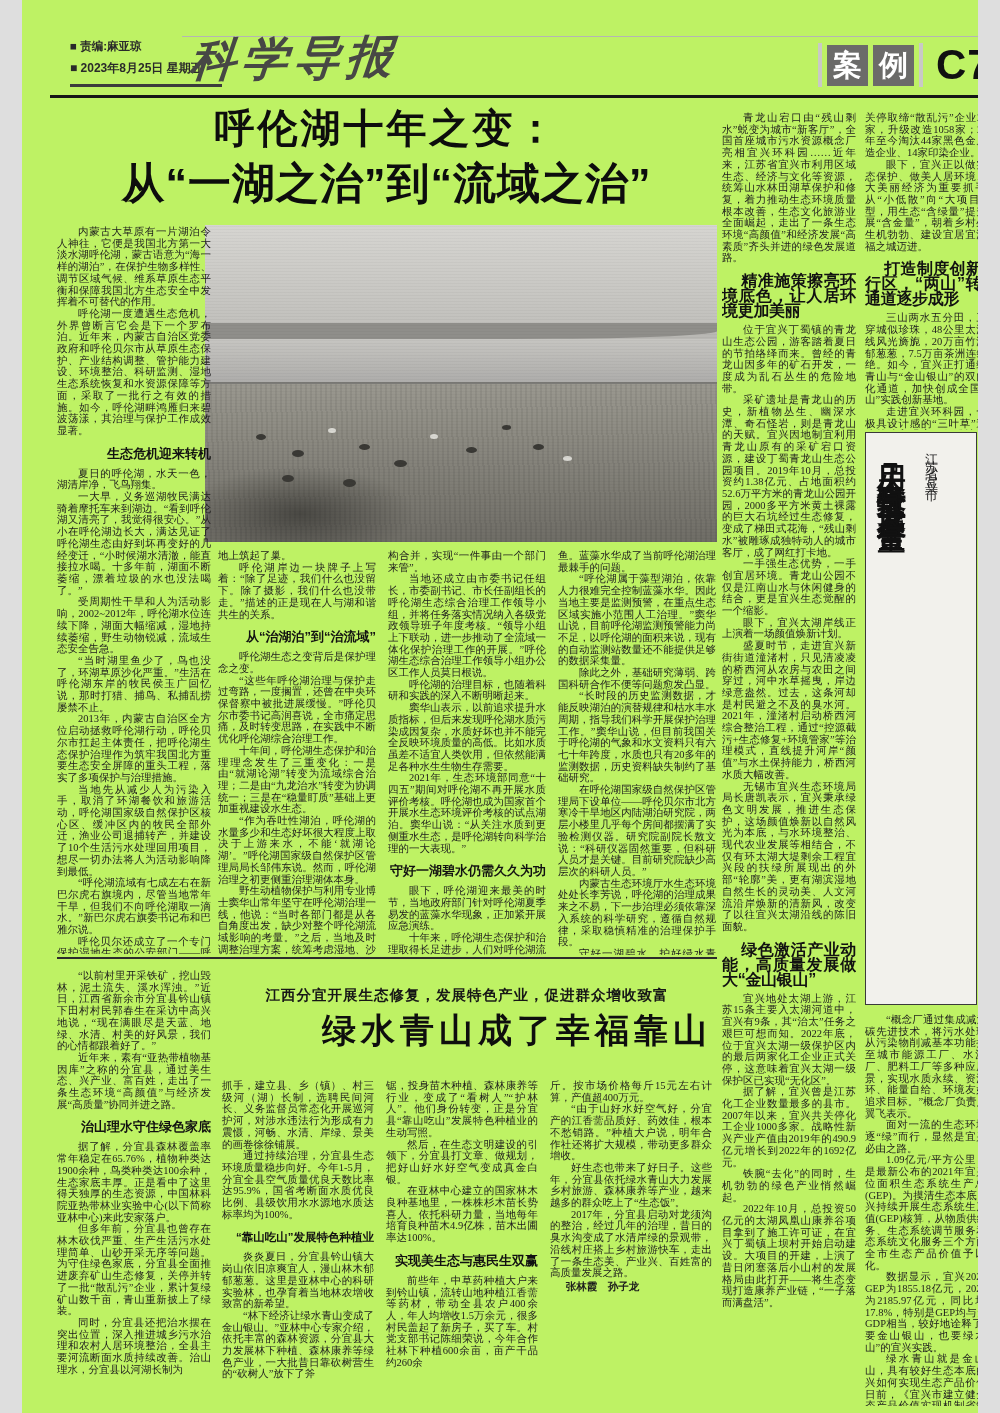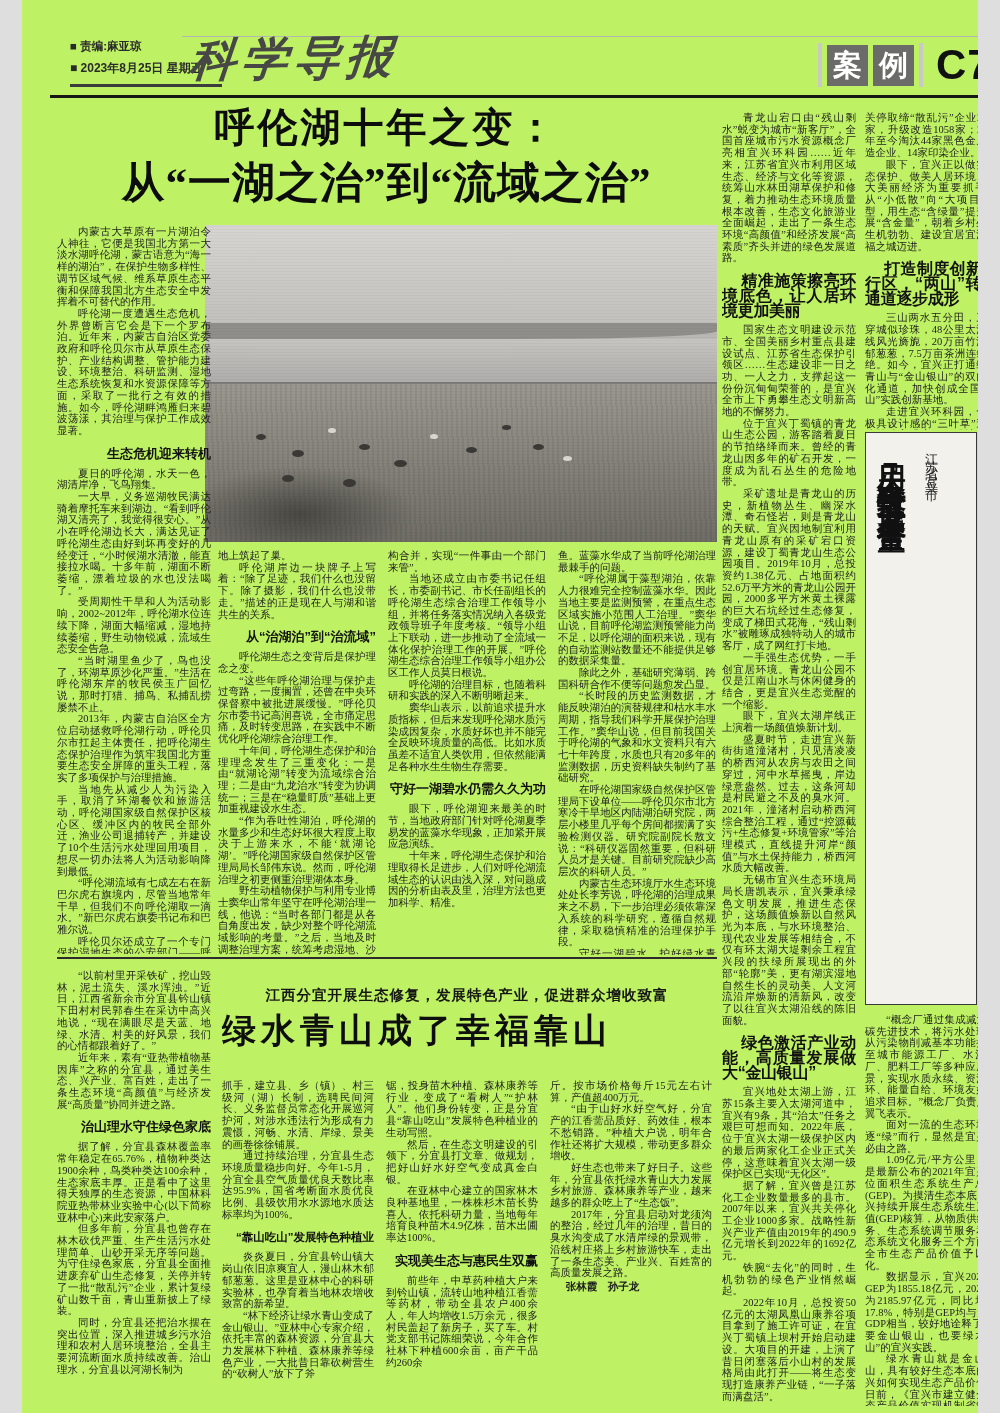--- a/index.html
+++ b/index.html
@@ -23,21 +23,21 @@
   .col{position:absolute;text-align:justify;overflow:hidden;}
   .col p.para{margin:0;text-indent:2em;font-size:10.5px;line-height:11.7px;}
   .col p.para.cont{text-indent:0;}
   .col .sub{font-family:"Liberation Sans","DejaVu Sans",sans-serif;font-weight:bold;color:#111;
             font-size:13px;line-height:16px;margin:9px 0 6px;text-align:right;}
   .col .sub.ind{font-size:16px;text-indent:1.2em;letter-spacing:-0.3px;line-height:15px;text-align:justify;}
   .col .byl{margin:2px 0 16px;text-indent:1.5em;font-size:10.5px;line-height:12px;font-weight:bold;}
   #fy-colA .sub{font-size:11.5px;}
   
   .main-head{position:absolute;left:35px;top:102px;width:659px;text-align:center;
-             font-family:Liberation Serif, serif;font-weight:900;color:#0d0d0d;}
+             font-family:Liberation Sans, sans-serif;font-weight:900;color:#0d0d0d;}
   .main-head .l1{font-size:40px;line-height:52px;letter-spacing:3px;}
   .main-head .l2{font-size:43px;line-height:58px;letter-spacing:1px;}
   
   .photo{position:absolute;left:183px;top:225px;width:512px;height:317px;overflow:hidden;background:#b9b8b4;}
   .ph-sky{position:absolute;left:0;top:0;width:100%;height:33%;background:linear-gradient(#d6d5d1,#c0bfbb);}
   .ph-hills{position:absolute;left:0;top:31%;width:100%;height:5%;background:#8f8e8a;border-radius:0 0 40%/8px;}
   .ph-water{position:absolute;left:0;top:36%;width:100%;height:14%;background:linear-gradient(#c6c5c1,#adacaa);}
   .ph-shore{position:absolute;left:0;top:49.6%;width:100%;height:2px;background:#7c7b77;}
   .ph-grass{position:absolute;left:0;top:50%;width:100%;height:50%;
             background:linear-gradient(#9a988f,#6f6d66),
@@ -45,21 +45,21 @@
             background-blend-mode:multiply;}
   .ph-dark{position:absolute;left:-4%;bottom:-6%;width:45%;height:30%;background:radial-gradient(closest-side,rgba(20,20,18,.45),rgba(20,20,18,0));}
   .dot{position:absolute;border-radius:50%;background:#3a3935;}
   .dot.lt{background:#d9d8d2;}
   .ph-grain{position:absolute;inset:0;background:repeating-linear-gradient(0deg,rgba(0,0,0,.03) 0 1px,transparent 1px 3px);}
   
   .rule1{position:absolute;left:35px;top:957px;width:660px;height:1.5px;background:#2b2b2b;}
   
   .fy-kicker{position:absolute;left:200px;top:986px;width:490px;text-align:center;
              font:bold 14.5px/18px "Liberation Serif","DejaVu Serif",serif;letter-spacing:1px;color:#161616;}
-  .fy-head{position:absolute;left:200px;top:1008px;width:490px;text-align:left;
+  .fy-head{position:absolute;left:200px;top:1008px;width:490px;text-align:right;
            font:900 34px/44px "Liberation Sans","DejaVu Sans",sans-serif;letter-spacing:5px;color:#0e0e0e;}
   
   .vbox{position:absolute;left:843px;top:432px;width:112px;height:573px;background:#f2f1ec;
         border:1px solid #3a3a3a;box-sizing:border-box;padding:10px 6px;}
   .vflow{writing-mode:vertical-rl;height:100%;}
   .vregion{font-size:13px;letter-spacing:7px;color:#222;margin-left:10px;
            font-family:"Liberation Sans","DejaVu Sans",sans-serif;}
   .vtitle{font-family:"Liberation Serif","DejaVu Serif",serif;font-weight:bold;font-size:29px;
           letter-spacing:4px;color:#111;margin-right:4px;}
 </style>
@@ -130,20 +130,21 @@
       <p class="para">“这些年呼伦湖治理与保护走过弯路，一度搁置，还曾在中央环保督察中被批进展缓慢。”呼伦贝尔市委书记高润喜说，全市痛定思痛，及时转变思路，在实践中不断优化呼伦湖综合治理工作。</p>
       <p class="para">十年间，呼伦湖生态保护和治理理念发生了三重变化：一是由“就湖论湖”转变为流域综合治理；二是由“九龙治水”转变为协调统一；三是在“稳量盯质”基础上更加重视建设水生态。</p>
       <p class="para">“作为吞吐性湖泊，呼伦湖的水量多少和生态好坏很大程度上取决于上游来水，不能‘就湖论湖’。”呼伦湖国家级自然保护区管理局局长邹伟东说。然而，呼伦湖治理之初更侧重治理湖体本身。</p>
       <p class="para">野生动植物保护与利用专业博士窦华山常年坚守在呼伦湖治理一线，他说：“当时各部门都是从各自角度出发，缺少对整个呼伦湖流域影响的考量。”之后，当地及时调整治理方案，统筹考虑湿地、沙地、草原和森林在区域生态系统中的作用及与河湖之间的关系，全面推进呼伦湖流域综合治理。</p>
     </div>
   <div class="col" id="hl-col3" style="left:366px;top:550px;width:158px;height:405px;">
       <p class="para cont">构合并，实现“一件事由一个部门来管”。</p>
       <p class="para">当地还成立由市委书记任组长，市委副书记、市长任副组长的呼伦湖生态综合治理工作领导小组，并将任务落实情况纳入各级党政领导班子年度考核。“领导小组上下联动，进一步推动了全流域一体化保护治理工作的开展。”呼伦湖生态综合治理工作领导小组办公区工作人员莫日根说。</p>
       <p class="para">呼伦湖的治理目标，也随着科研和实践的深入不断明晰起来。</p>
       <p class="para">窦华山表示，以前追求提升水质指标，但后来发现呼伦湖水质污染成因复杂，水质好坏也并不能完全反映环境质量的高低。比如水质虽差不适宜人类饮用，但依然能满足各种水生生物生存需要。</p>
+      <p class="para">2021年，生态环境部同意“十四五”期间对呼伦湖不再开展水质评价考核。呼伦湖也成为国家首个开展水生态环境评价考核的试点湖泊。窦华山说：“从关注水质到更侧重水生态，是呼伦湖转向科学治理的一大表现。”</p>
       <div class="sub">守好一湖碧水仍需久久为功</div>
       <p class="para">眼下，呼伦湖迎来最美的时节，当地政府部门针对呼伦湖夏季易发的蓝藻水华现象，正加紧开展应急演练。</p>
       <p class="para">十年来，呼伦湖生态保护和治理取得长足进步，人们对呼伦湖流域生态的认识由浅入深，对问题成因的分析由表及里，治理方法也更加科学、精准。</p>
     </div>
   <div class="col" id="hl-col4" style="left:536px;top:550px;width:158px;height:405px;">
       <p class="para cont">鱼。蓝藻水华成了当前呼伦湖治理最棘手的问题。</p>
       <p class="para">“呼伦湖属于藻型湖泊，依靠人力很难完全控制蓝藻水华。因此当地主要是监测预警，在重点生态区域实施小范围人工治理。”窦华山说，目前呼伦湖监测预警能力尚不足，以呼伦湖的面积来说，现有的自动监测站数量还不能提供足够的数据采集量。</p>
       <p class="para">除此之外，基础研究薄弱、跨国科研合作不便等问题愈发凸显。</p>
       <p class="para">“长时段的历史监测数据，才能反映湖泊的演替规律和枯水丰水周期，指导我们科学开展保护治理工作。”窦华山说，但目前我国关于呼伦湖的气象和水文资料只有六七十年跨度，水质也只有20多年的监测数据，历史资料缺失制约了基础研究。</p>
       <p class="para">在呼伦湖国家级自然保护区管理局下设单位——呼伦贝尔市北方寒冷干旱地区内陆湖泊研究院，两层小楼里几乎每个房间都摆满了实验检测仪器。研究院副院长敖文说：“科研仪器固然重要，但科研人员才是关键。目前研究院缺少高层次的科研人员。”</p>
@@ -182,21 +183,20 @@
       <p class="para cont">斤。按市场价格每斤15元左右计算，产值超400万元。</p>
       <p class="para">“由于山好水好空气好，分宜产的江香薷品质好、药效佳，根本不愁销路。”种植大户说，明年合作社还将扩大规模，带动更多群众增收。</p>
       <p class="para">好生态也带来了好日子。这些年，分宜县依托绿水青山大力发展乡村旅游、森林康养等产业，越来越多的群众吃上了“生态饭”。</p>
       <p class="para">2017年，分宜县启动对龙须沟的整治，经过几年的治理，昔日的臭水沟变成了水清岸绿的景观带，沿线村庄搭上乡村旅游快车，走出了一条生态美、产业兴、百姓富的高质量发展之路。</p>
       <p class="byl">张林霞　孙子龙</p>
     </div>
 
   <div class="col" id="yx-main" style="left:700px;top:112px;width:134px;height:1296px;">
       <p class="para">青龙山宕口由“残山剩水”蜕变为城市“新客厅”，全国首座城市污水资源概念厂亮相宜兴环科园……近年来，江苏省宜兴市利用区域生态、经济与文化等资源，统筹山水林田湖草保护和修复，着力推动生态环境质量根本改善，生态文化旅游业全面崛起，走出了一条生态环境“高颜值”和经济发展“高素质”齐头并进的绿色发展道路。</p>
       <div class="sub ind">精准施策擦亮环境底色，让人居环境更加美丽</div>
-      <p class="para">国家生态文明建设示范市、全国美丽乡村重点县建设试点、江苏省生态保护引领区……生态建设非一日之功、一人之力，支撑起这一份份沉甸甸荣誉的，是宜兴全市上下勇攀生态文明新高地的不懈努力。</p>
       <p class="para">位于宜兴丁蜀镇的青龙山生态公园，游客踏着夏日的节拍络绎而来。曾经的青龙山因多年的矿石开发，一度成为乱石丛生的危险地带。</p>
       <p class="para">采矿遗址是青龙山的历史，新植物丛生、幽深水潭、奇石怪岩，则是青龙山的天赋。宜兴因地制宜利用青龙山原有的采矿宕口资源，建设丁蜀青龙山生态公园项目。2019年10月，总投资约1.38亿元、占地面积约52.6万平方米的青龙山公园开园，2000多平方米黄土裸露的巨大石坑经过生态修复，变成了梯田式花海，“残山剩水”被雕琢成独特动人的城市客厅，成了网红打卡地。</p>
       <p class="para">一手强生态优势，一手创宜居环境。青龙山公园不仅是江南山水与休闲健身的结合，更是宜兴生态觉醒的一个缩影。</p>
       <p class="para">眼下，宜兴太湖岸线正上演着一场颜值焕新计划。</p>
       <p class="para">盛夏时节，走进宜兴新街街道潼渚村，只见清凌凌的桥西河从农房与农田之间穿过，河中水草摇曳，岸边绿意盎然。过去，这条河却是村民避之不及的臭水河。2021年，潼渚村启动桥西河综合整治工程，通过“控源截污+生态修复+环境管家”等治理模式，直线提升河岸“颜值”与水土保持能力，桥西河水质大幅改善。</p>
       <p class="para">无锡市宜兴生态环境局局长唐凯表示，宜兴秉承绿色文明发展，推进生态保护，这场颜值焕新以自然风光为本底，与水环境整治、现代农业发展等相结合，不仅有环太湖大堤剩余工程宜兴段的扶绿所展现出的外部“轮廓”美，更有湖滨湿地自然生长的灵动美、人文河流沿岸焕新的清新风，改变了以往宜兴太湖沿线的陈旧面貌。</p>
       <div class="sub ind">绿色激活产业动能，高质量发展做大“金山银山”</div>
       <p class="para">宜兴地处太湖上游，江苏15条主要入太湖河道中，宜兴有9条，其“治太”任务之艰巨可想而知。2022年底，位于宜兴太湖一级保护区内的最后两家化工企业正式关停，这意味着宜兴太湖一级保护区已实现“无化区”。</p>
       <p class="para">据了解，宜兴曾是江苏化工企业数量最多的县市。2007年以来，宜兴共关停化工企业1000多家。战略性新兴产业产值由2019年的490.9亿元增长到2022年的1692亿元。</p>
       <p class="para">铁腕“去化”的同时，生机勃勃的绿色产业悄然崛起。</p>

